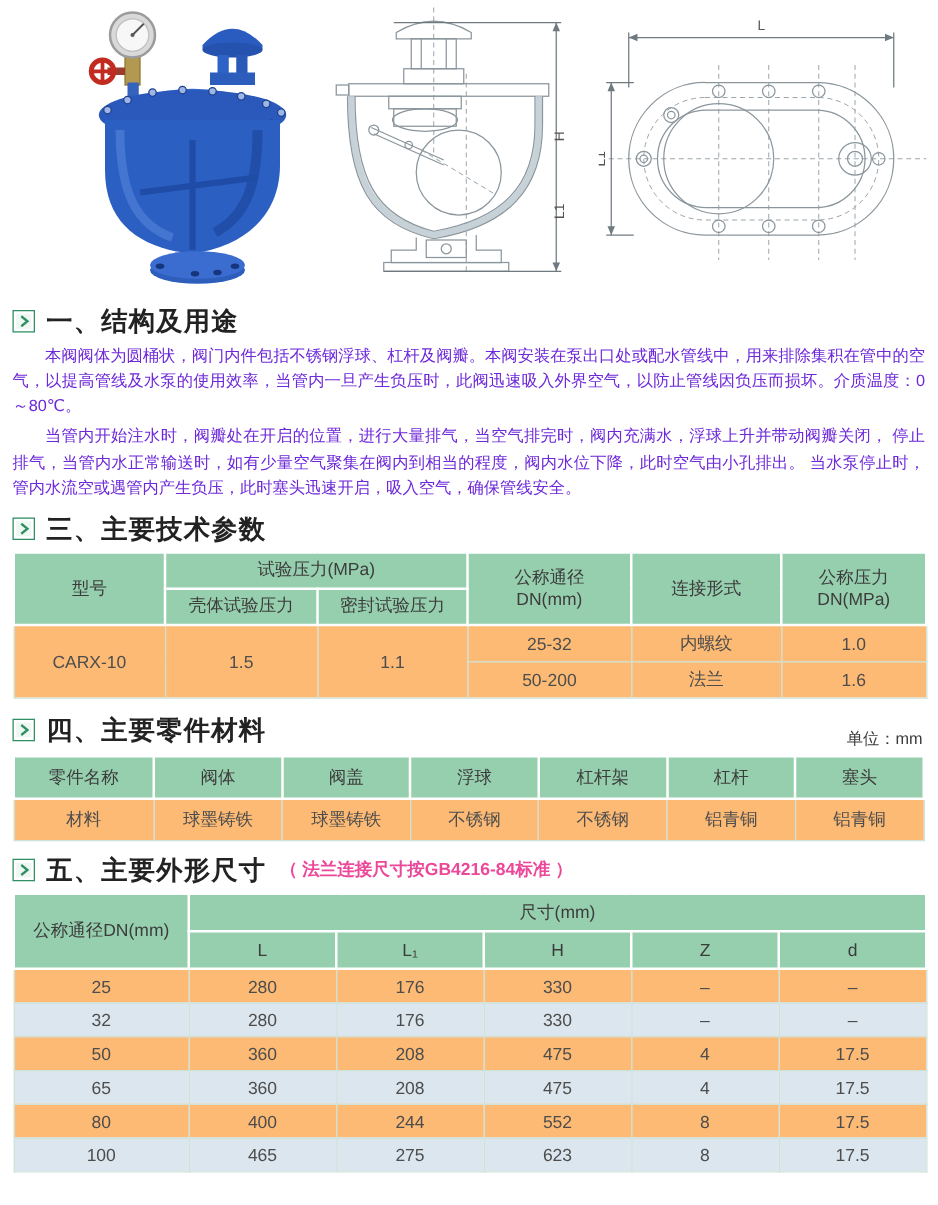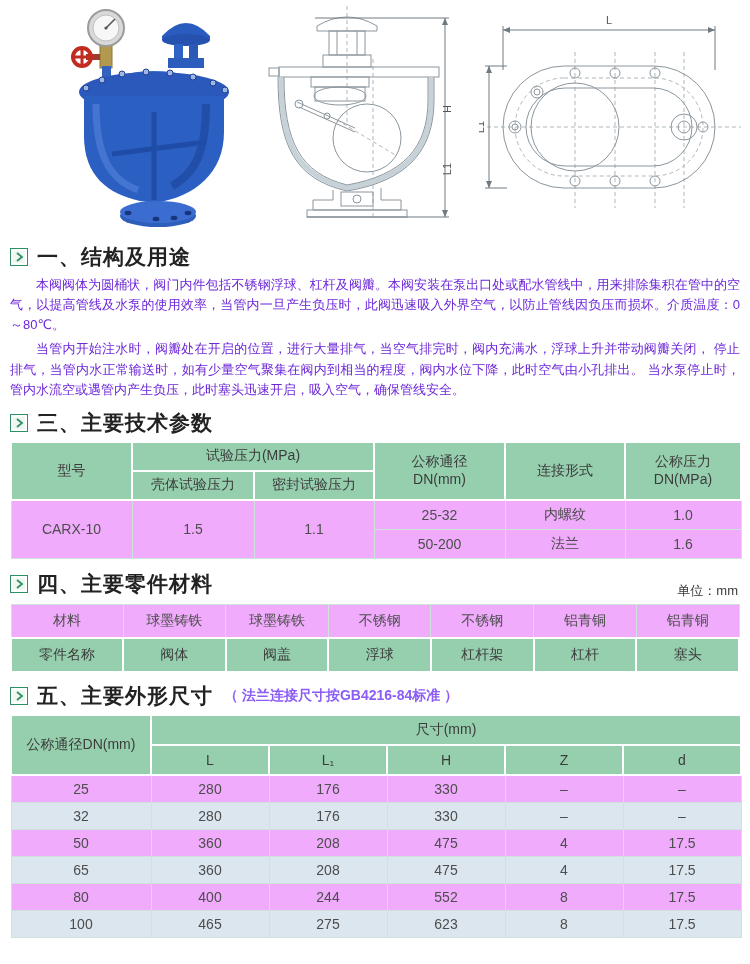--- a/index.html
+++ b/index.html
@@ -12,34 +12,34 @@
   .figures{display:flex;align-items:flex-start;padding:4px 0 0 56px;gap:24px;height:230px;}
   .fig{flex:0 0 auto;}
   
   .sec-head{display:flex;align-items:center;gap:9px;margin:9px 0 4px 10px;}
   .sec-icon{
     width:16px;height:16px;flex:0 0 auto;background:#eef7f2;
     border:1px solid #2e8f63;box-shadow:inset 0 0 0 2px #ffffff;
     display:flex;align-items:center;justify-content:center;
   }
   .sec-title{font-size:21px;font-weight:bold;color:#222;letter-spacing:1px;}
-  .sec-note{font-size:14px;font-weight:bold;color:#8b5cf6;margin-left:2px;letter-spacing:0;text-align:right;}
+  .sec-note{font-size:14px;font-weight:bold;color:#ec4899;margin-left:2px;letter-spacing:0;text-align:right;}
   .sec-body{
     font-size:13px;line-height:1.55;color:#6d28d9;margin:0 10px 4px 10px;
     text-indent:2em;text-align:justify;
   }
   .unit-note{font-size:13px;color:#3a3a3a;text-align:right;margin:-20px 12px 4px 0;}
   
   table{border-collapse:collapse;width:730px;margin:4px 10px 0 10px;text-align:center;table-layout:fixed;}
   th{
     background:#96cfae;font-weight:normal;font-size:14px;color:#3c3c3c;
     border:2px solid #ffffff;padding:3px 2px;text-align:center;
   }
   td{
-    font-size:14px;color:#4d4d4d;border:1px solid #cde3da;padding:3px 2px;background:#f0abfc;
+    font-size:14px;color:#4d4d4d;border:1px solid #cde3da;padding:3px 2px;background:#fdba74;
   }
   .t-tech th{height:21px;}
   .t-tech td{height:22px;}
   .t-mat th{height:26px;}
   .t-mat td{height:26px;}
   .t-dim th{height:22px;}
   .t-dim td{height:20px;border-color:#cfe2da;}
   .t-dim tr.alt td{background:#dbe6ee;}
   .two-line span{display:block;line-height:1.25;}
   
@@ -286,36 +286,36 @@
       <col style="width:112px">
         <col>
         <col>
         <col>
         <col>
         <col>
         <col>
     </colgroup>
     <tbody>
         <tr>
+      <th>零件名称</th>
+      <th>阀体</th>
+      <th>阀盖</th>
+      <th>浮球</th>
+      <th>杠杆架</th>
+      <th>杠杆</th>
+      <th>塞头</th>
+    </tr>
+    <tr>
       <td>材料</td>
       <td>球墨铸铁</td>
       <td>球墨铸铁</td>
       <td>不锈钢</td>
       <td>不锈钢</td>
       <td>铝青铜</td>
       <td>铝青铜</td>
-    </tr>
-    <tr>
-      <th>零件名称</th>
-      <th>阀体</th>
-      <th>阀盖</th>
-      <th>浮球</th>
-      <th>杠杆架</th>
-      <th>杠杆</th>
-      <th>塞头</th>
     </tr>
   </tbody>
     </table>
 
   <div class="sec-head" style="">
     <span class="sec-icon">
       <svg width="10" height="10" viewBox="0 0 10 10">
           <path d="M3 1 L8 5 L3 9" fill="none" stroke="#2e8f63" stroke-width="1.8"></path>
         </svg>
     </span>

